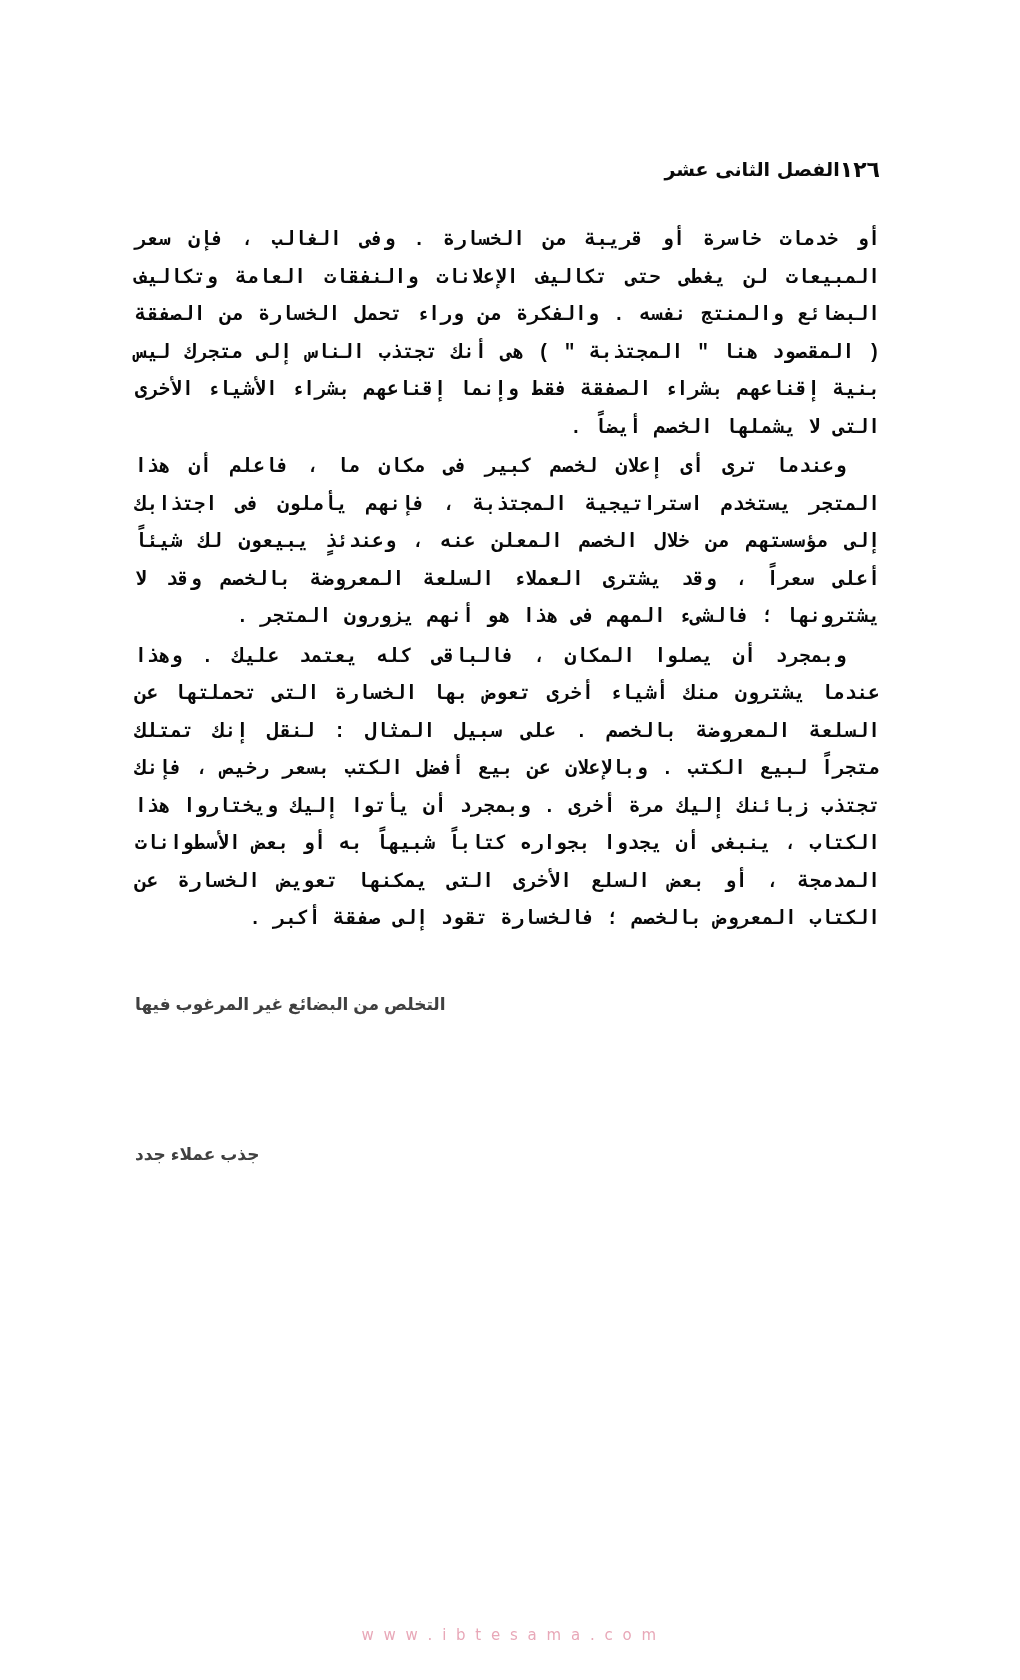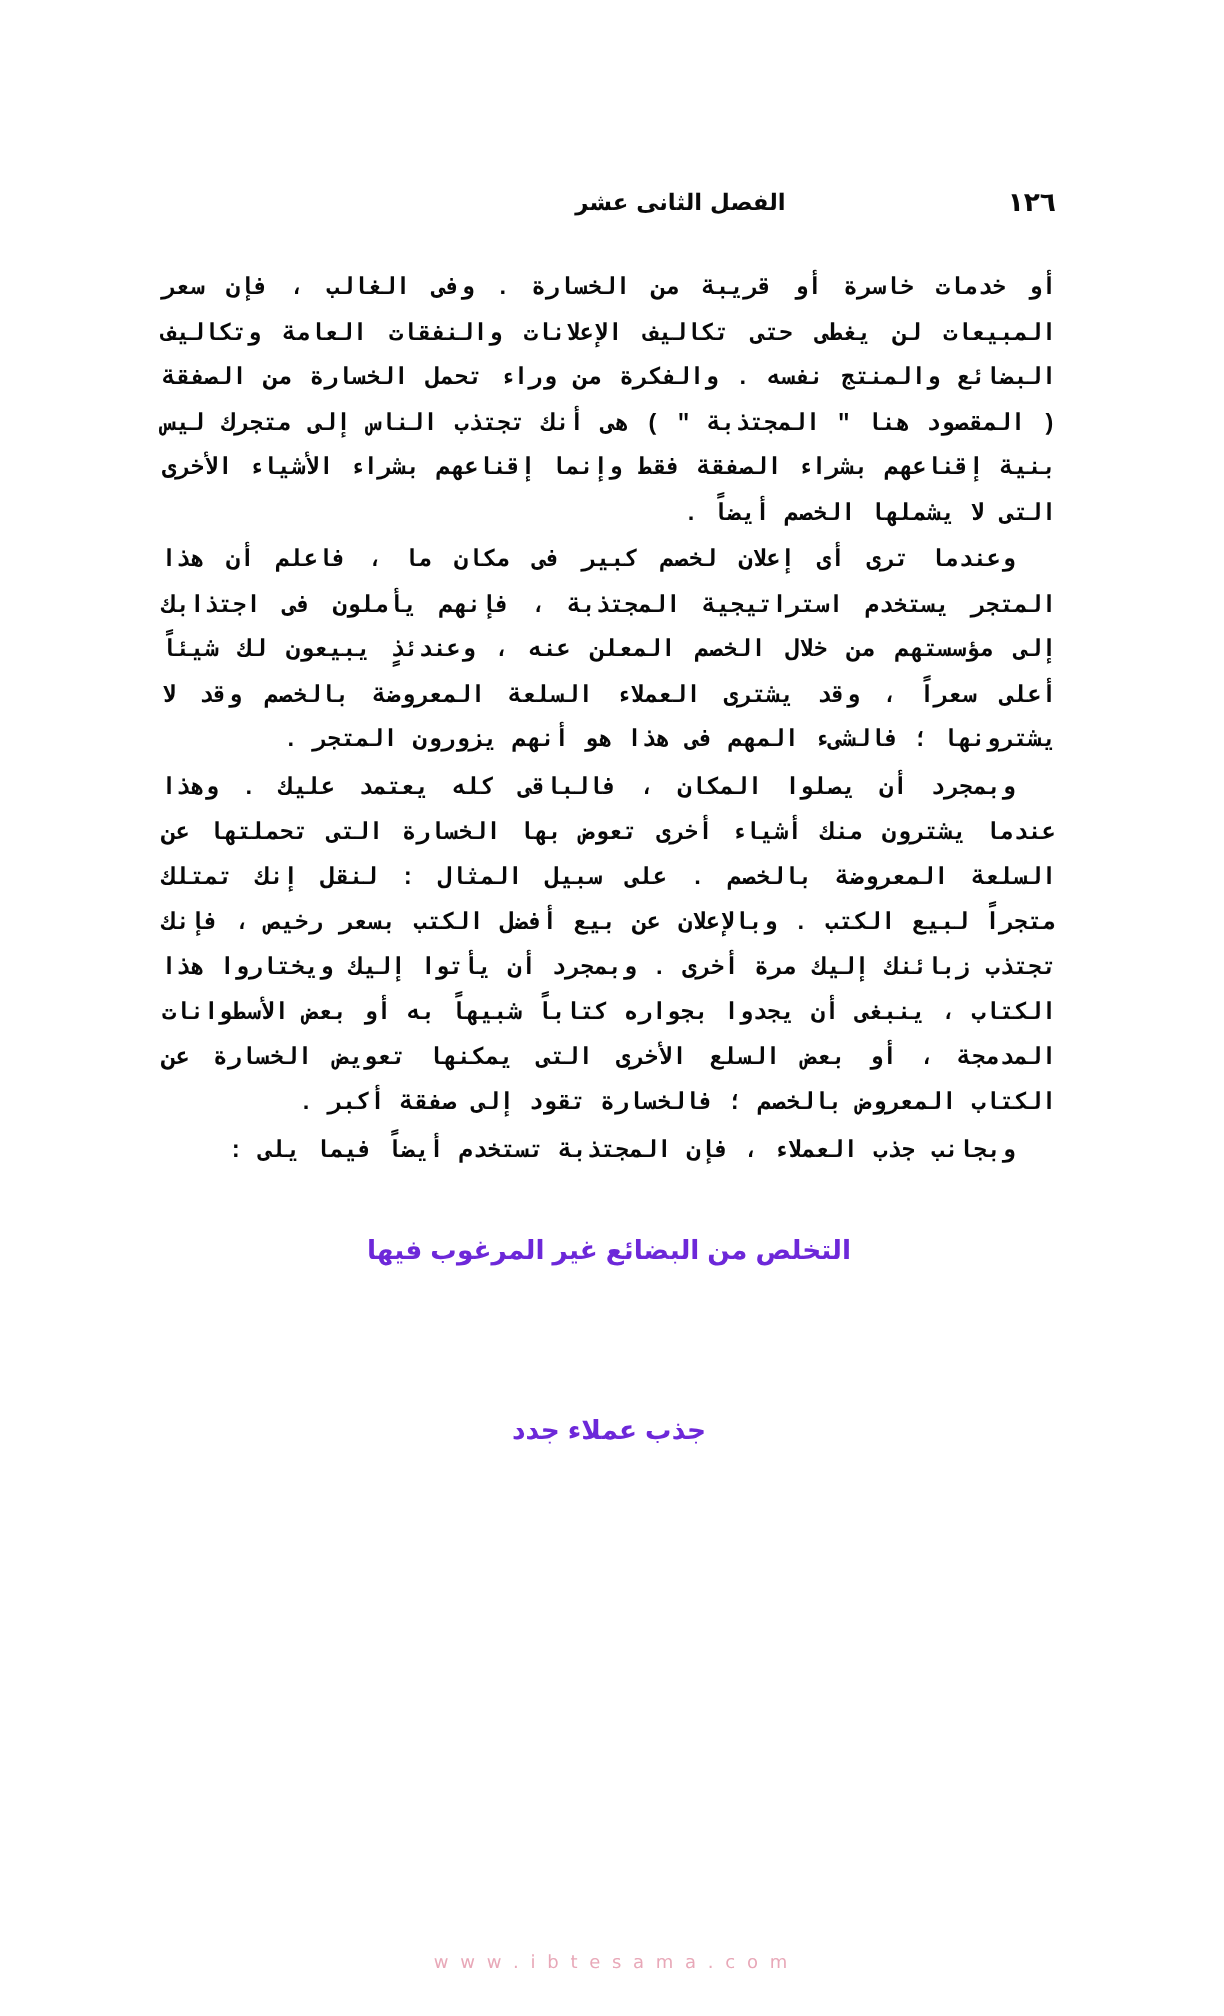--- a/index.html
+++ b/index.html
@@ -39,21 +39,20 @@
     color: #0a0a0a;
     letter-spacing: 1px;
     white-space: nowrap;
   }
   .chapter-title {
     font-family: "DejaVu Sans", sans-serif;
     font-size: 19px;
     font-weight: 700;
     color: #0a0a0a;
     white-space: nowrap;
-    margin-right: 185px;
   }
 
   
   .text-column {
     position: absolute;
     top: 222px;
     right: 140px;
     width: 745px;
     direction: rtl;
     text-align: justify;
@@ -72,24 +71,24 @@
     word-spacing: 1px;
     -webkit-font-smoothing: none;
   }
   p.body-par.no-indent {
     text-indent: 0;
   }
 
   h2.section-heading {
     margin: 0;
     font-family: "DejaVu Sans", sans-serif;
-    font-size: 22px;
+    font-size: 17px;
     font-weight: 700;
-    color: #6d28d9;
-    text-align: center;
+    color: #404040;
+    text-align: left;
     line-height: 32px;
     letter-spacing: -0.3px;
     word-spacing: -1px;
   }
 
   .spacer-before-h1 { height: 47px; }
   .spacer-after-h1  { height: 30px; }
   .spacer-before-h2 { height: 88px; }
   .spacer-after-h2  { height: 38px; }
 
@@ -120,21 +119,20 @@
   </div>
 
   <div class="text-column">
 
     <p class="body-par no-indent">أو خدمات خاسرة أو قريبة من الخسارة . وفى الغالب ، فإن سعر المبيعات لن يغطى حتى تكاليف الإعلانات والنفقات العامة وتكاليف البضائع والمنتج نفسه . والفكرة من وراء تحمل الخسارة من الصفقة ( المقصود هنا " المجتذبة " ) هى أنك تجتذب الناس إلى متجرك ليس بنية إقناعهم بشراء الصفقة فقط وإنما إقناعهم بشراء الأشياء الأخرى التى لا يشملها الخصم أيضاً .</p>
 
     <p class="body-par">وعندما ترى أى إعلان لخصم كبير فى مكان ما ، فاعلم أن هذا المتجر يستخدم استراتيجية المجتذبة ، فإنهم يأملون فى اجتذابك إلى مؤسستهم من خلال الخصم المعلن عنه ، وعندئذٍ يبيعون لك شيئاً أعلى سعراً ، وقد يشترى العملاء السلعة المعروضة بالخصم وقد لا يشترونها ؛ فالشىء المهم فى هذا هو أنهم يزورون المتجر .</p>
 
     <p class="body-par">وبمجرد أن يصلوا المكان ، فالباقى كله يعتمد عليك . وهذا عندما يشترون منك أشياء أخرى تعوض بها الخسارة التى تحملتها عن السلعة المعروضة بالخصم . على سبيل المثال : لنقل إنك تمتلك متجراً لبيع الكتب . وبالإعلان عن بيع أفضل الكتب بسعر رخيص ، فإنك تجتذب زبائنك إليك مرة أخرى . وبمجرد أن يأتوا إليك ويختاروا هذا الكتاب ، ينبغى أن يجدوا بجواره كتاباً شبيهاً به أو بعض الأسطوانات المدمجة ، أو بعض السلع الأخرى التى يمكنها تعويض الخسارة عن الكتاب المعروض بالخصم ؛ فالخسارة تقود إلى صفقة أكبر .</p>
 
-    <p class="body-par">وبجانب جذب العملاء ، فإن المجتذبة تستخدم أيضاً فيما يلى :</p>
 
     <div class="spacer-before-h1"></div>
 
     <h2 class="section-heading">التخلص من البضائع غير المرغوب فيها</h2>
 
     <div class="spacer-after-h1"></div>
 
 
     <div class="spacer-before-h2"></div>
 

